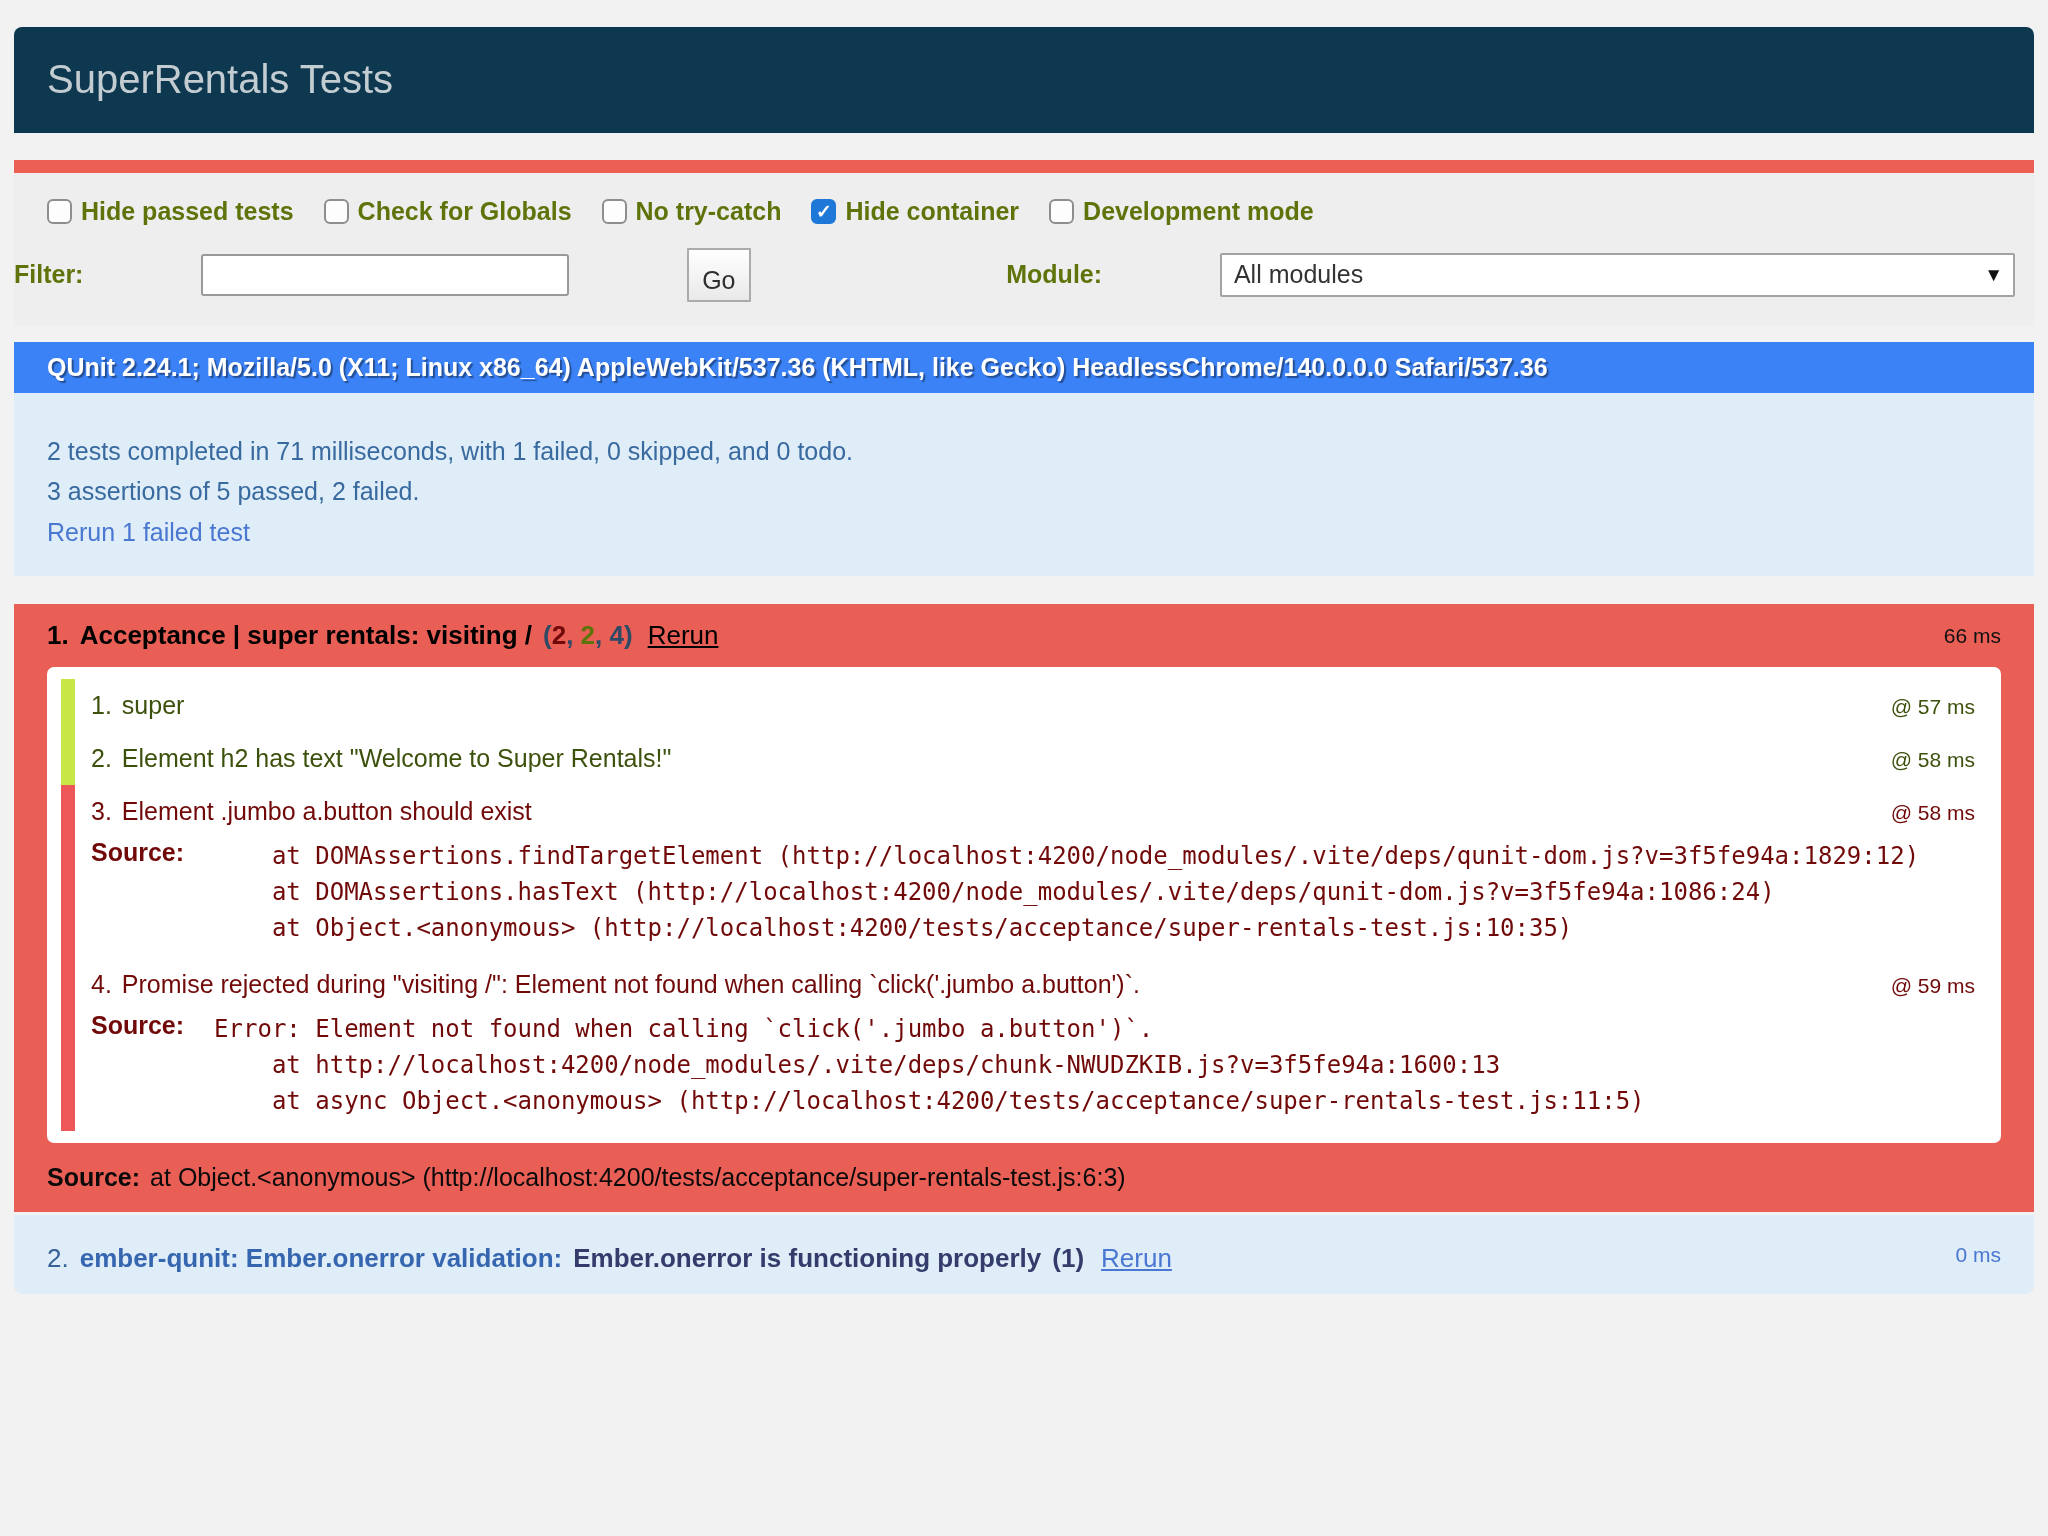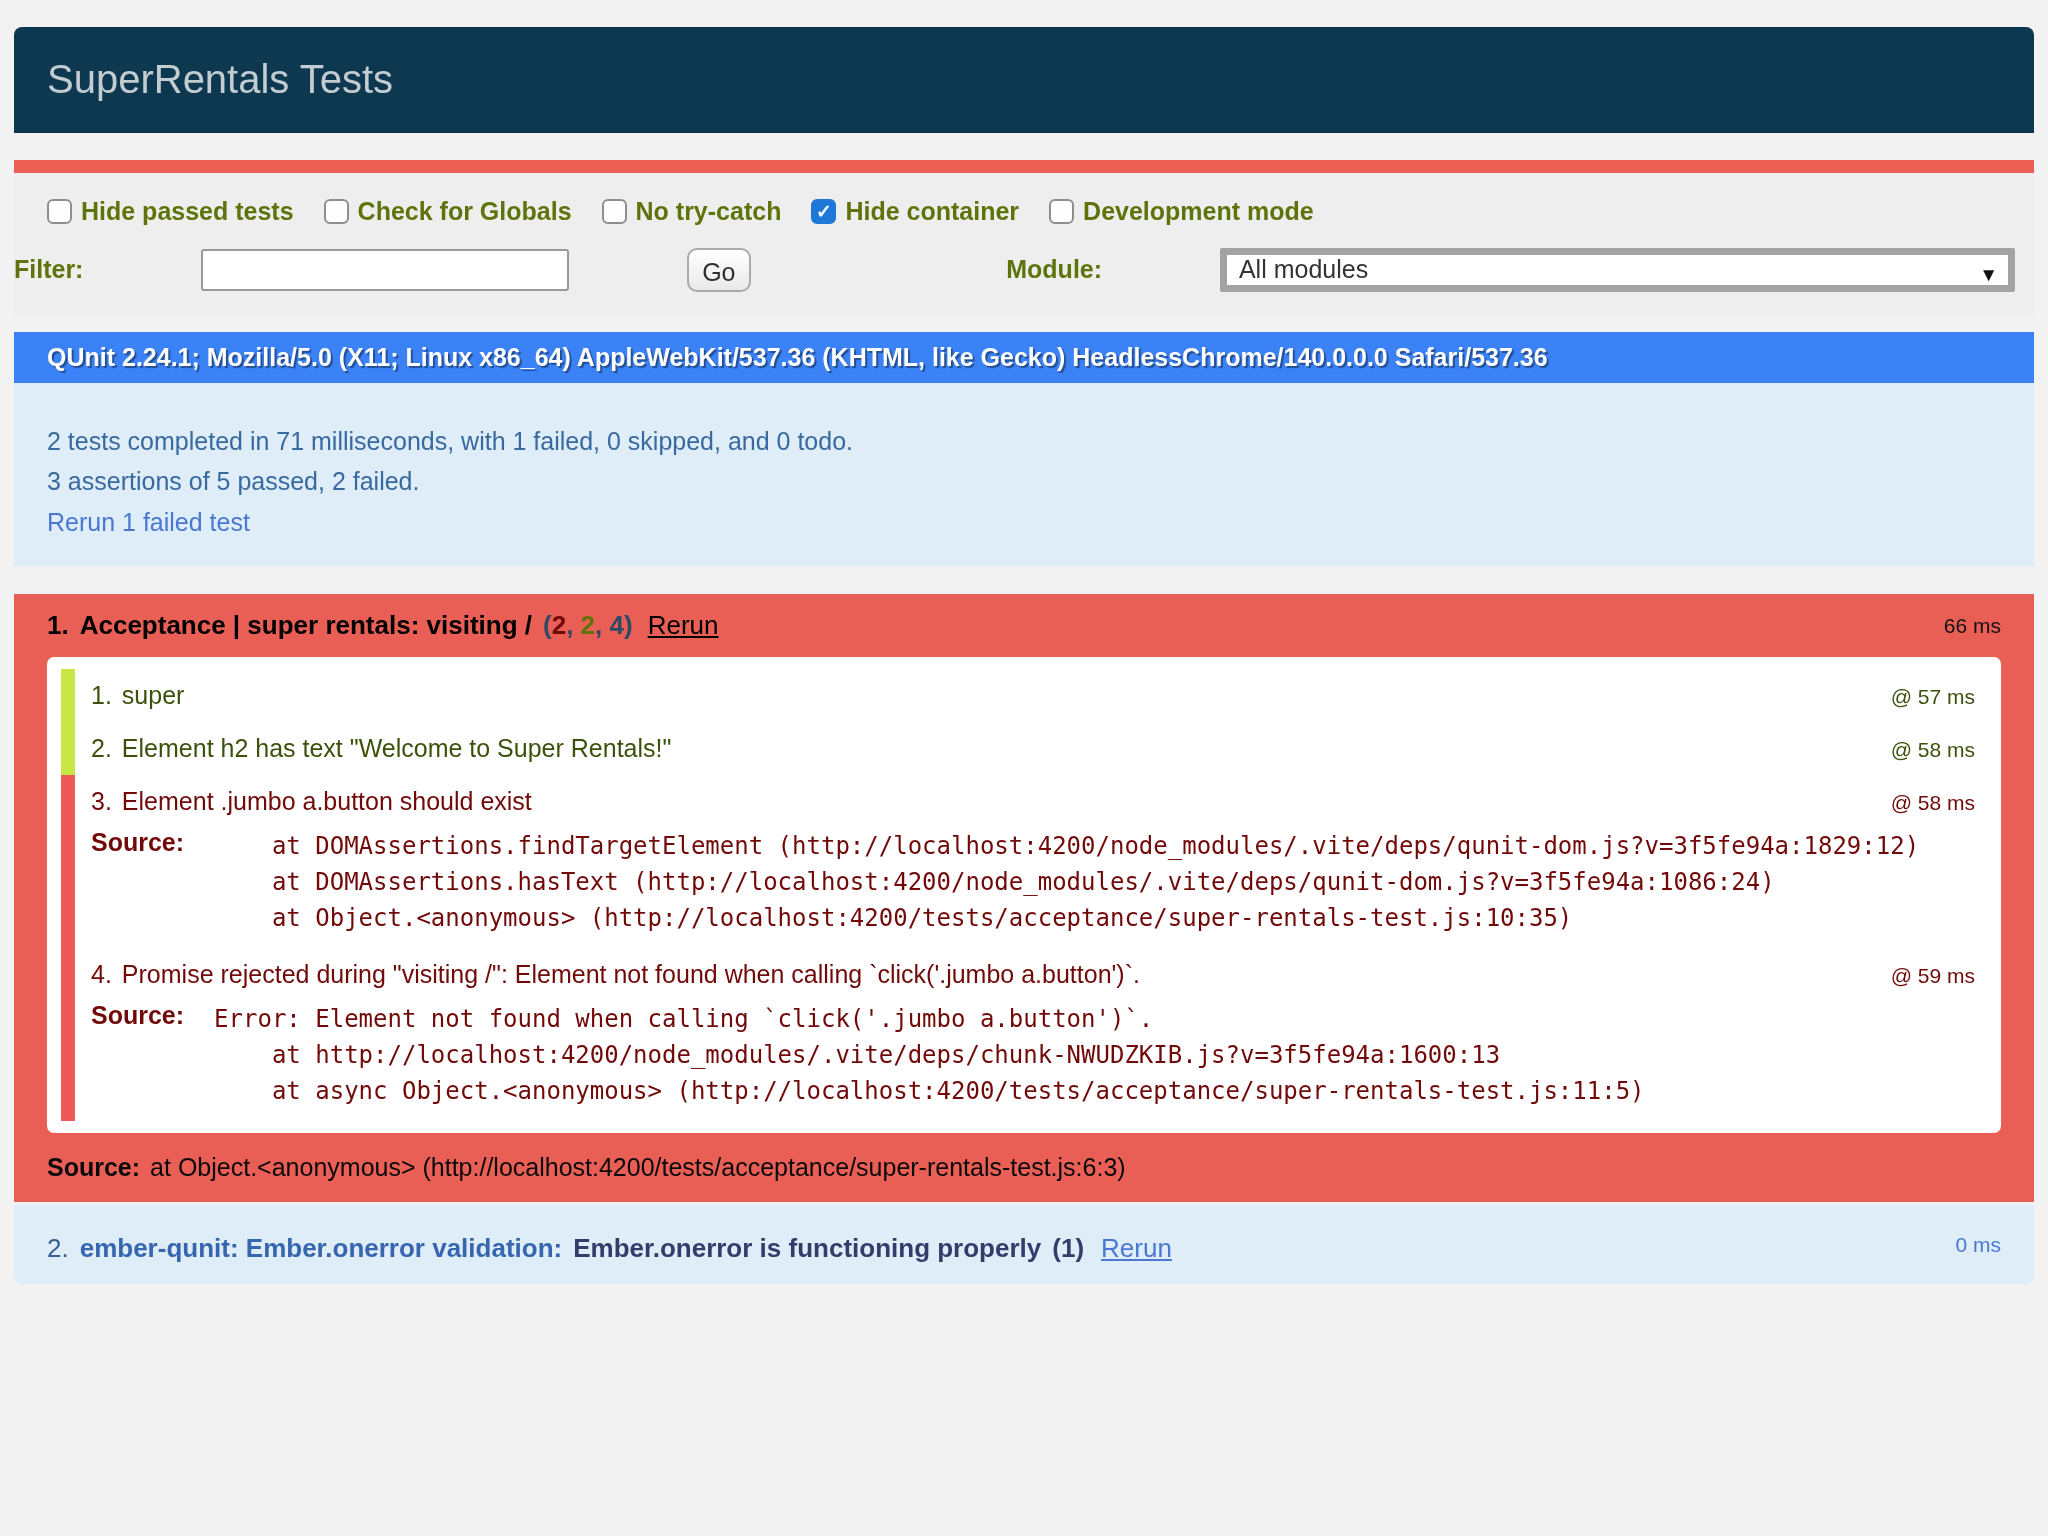--- a/index.html
+++ b/index.html
@@ -38,29 +38,29 @@
   .cb-box.checked .tick { display:block; }
 
   .filter-row { display:flex; align-items:center; justify-content:space-between; gap:28px; margin-top:22px; padding-right:19px; }
   .tool-label { color:#5E740B; font-size:25px; font-weight:600; }
   .filter-input {
     width:368px; height:42px; box-sizing:border-box;
     border:2px solid #999; border-radius:3px; background:#fff;
     font-size:24px; font-family:"Liberation Sans",sans-serif; padding:0 10px;
   }
   .go-btn {
-    height:44px; padding:8px 13px;
+    height:54px; padding:16px 13px;
     background:linear-gradient(#ffffff,#e9e9e9);
-    border:2px solid #ABABAB; border-radius:10px;
+    border:2px solid #ABABAB; border-radius:1px;
     font-size:25px; color:#2F2F2F; font-family:"Liberation Sans",sans-serif;
     cursor:pointer;
   }
   .module-select {
     position:relative; width:795px; height:44px; box-sizing:border-box;
-    background:#fff; border:7px solid #a3a3a3; border-radius:2px;
+    background:#fff; border:2px solid #a3a3a3; border-radius:2px;
     display:flex; align-items:center; padding:0 12px;
     font-size:25px; color:#333; cursor:pointer;
   }
   .module-select .arrow { position:absolute; right:10px; top:9px; font-size:19px; color:#111; }
 
   
   .ua-bar {
     margin-top:16px; background:#3b82f6; color:#fff;
     font-size:25px; font-weight:bold; padding:10px 33px; line-height:1.25;
     text-shadow:2px 2px 1px rgba(0,0,0,0.40);

